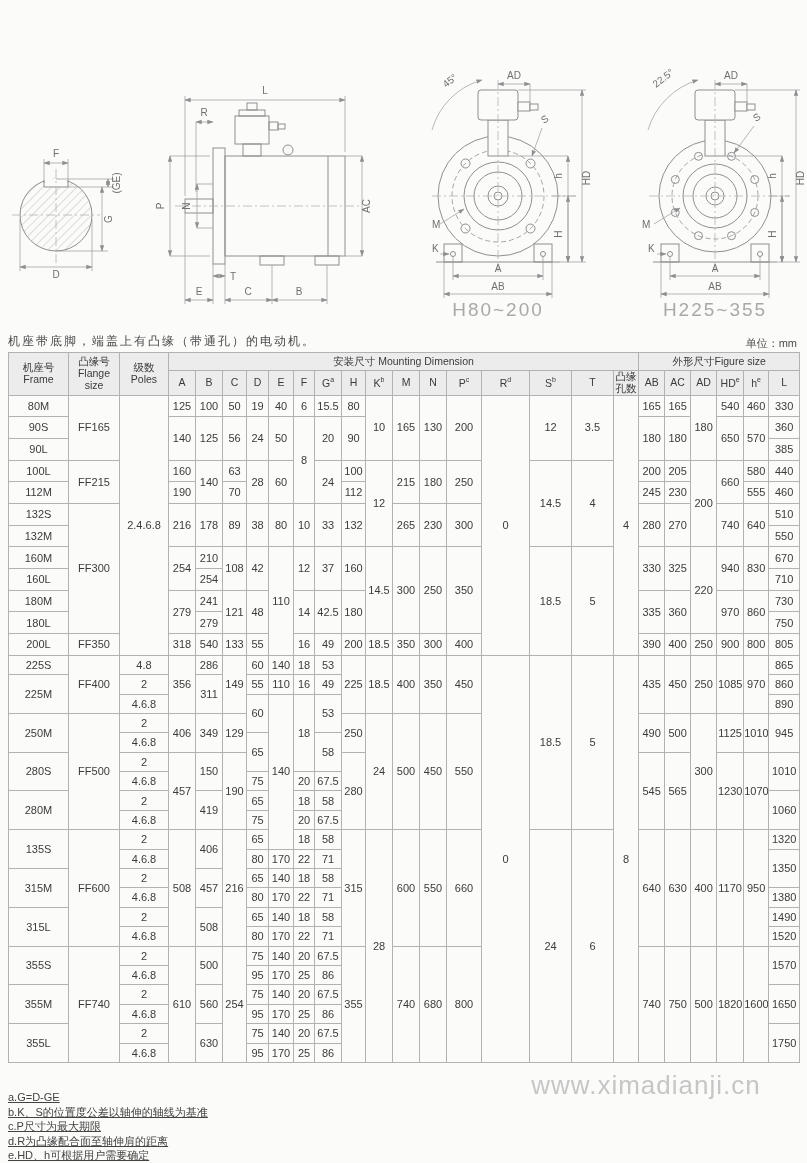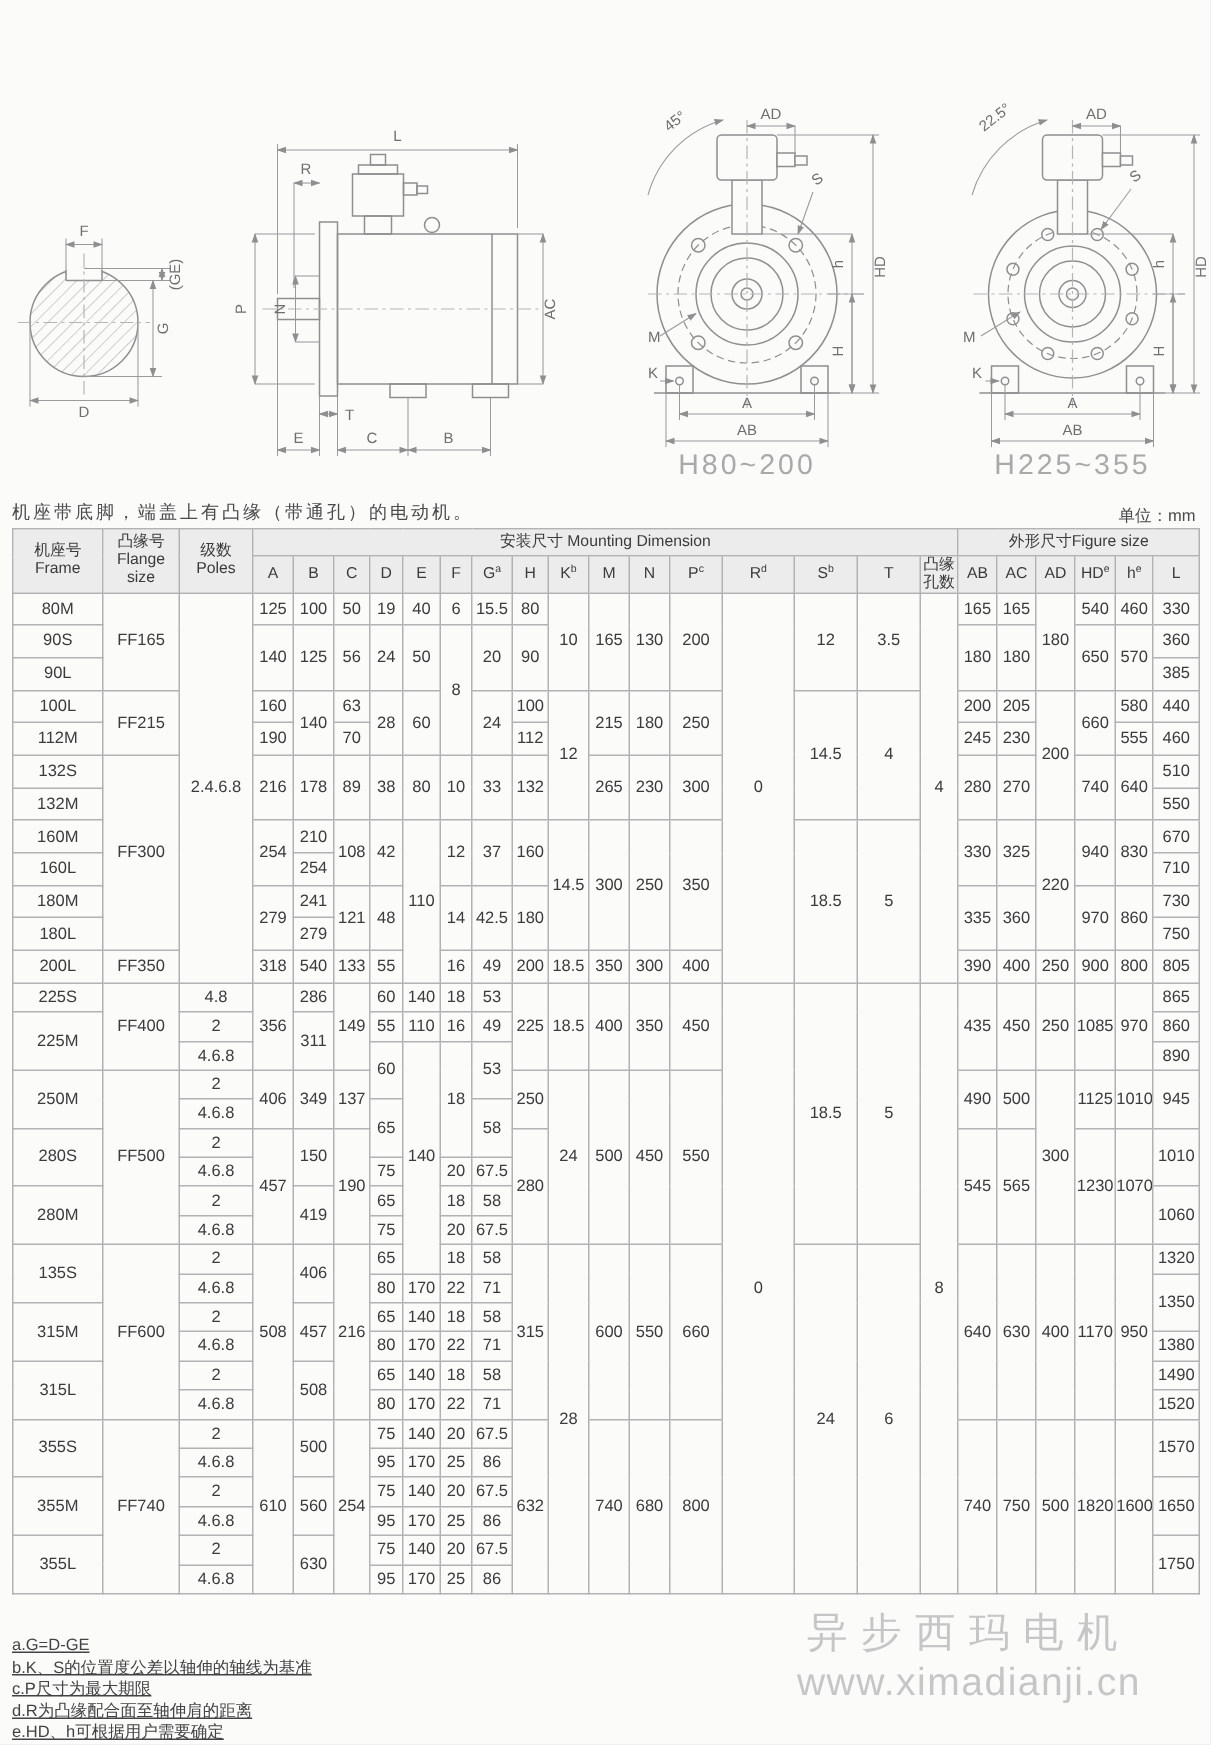--- a/index.html
+++ b/index.html
@@ -541,21 +541,21 @@
           <td rowspan="4">18</td>
           <td rowspan="2">53</td>
           <td>890</td>
         </tr>
         <tr style="height: 19.4px;">
           <td rowspan="2">250M</td>
           <td rowspan="6">FF500</td>
           <td>2</td>
           <td rowspan="2">406</td>
           <td rowspan="2">349</td>
-          <td rowspan="2">137</td>
+          <td rowspan="2">129</td>
           <td rowspan="2">250</td>
           <td rowspan="6">24</td>
           <td rowspan="6">500</td>
           <td rowspan="6">450</td>
           <td rowspan="6">550</td>
           <td rowspan="2">490</td>
           <td rowspan="2">500</td>
           <td rowspan="6">300</td>
           <td rowspan="2">1125</td>
           <td rowspan="2">1010</td>
@@ -671,21 +671,21 @@
           <td rowspan="2">355S</td>
           <td rowspan="6">FF740</td>
           <td>2</td>
           <td rowspan="6">610</td>
           <td rowspan="2">500</td>
           <td rowspan="6">254</td>
           <td>75</td>
           <td>140</td>
           <td>20</td>
           <td>67.5</td>
-          <td rowspan="6">632</td>
+          <td rowspan="6">355</td>
           <td rowspan="6">740</td>
           <td rowspan="6">680</td>
           <td rowspan="6">800</td>
           <td rowspan="6">740</td>
           <td rowspan="6">750</td>
           <td rowspan="6">500</td>
           <td rowspan="6">1820</td>
           <td rowspan="6">1600</td>
           <td rowspan="2">1570</td>
         </tr>
@@ -735,17 +735,16 @@
 
   <div class="abs notes" id="notes">
       <div>a.G=D-GE</div>
       <div>b.K、S的位置度公差以轴伸的轴线为基准</div>
       <div>c.P尺寸为最大期限</div>
       <div>d.R为凸缘配合面至轴伸肩的距离</div>
       <div>e.HD、h可根据用户需要确定</div>
     </div>
 
   <div class="abs wm">
-    <div class="wm1">异步西玛电机</div>
     <div class="wm2">www.ximadianji.cn</div>
   </div>
 
 </div>
 
 </body></html>

